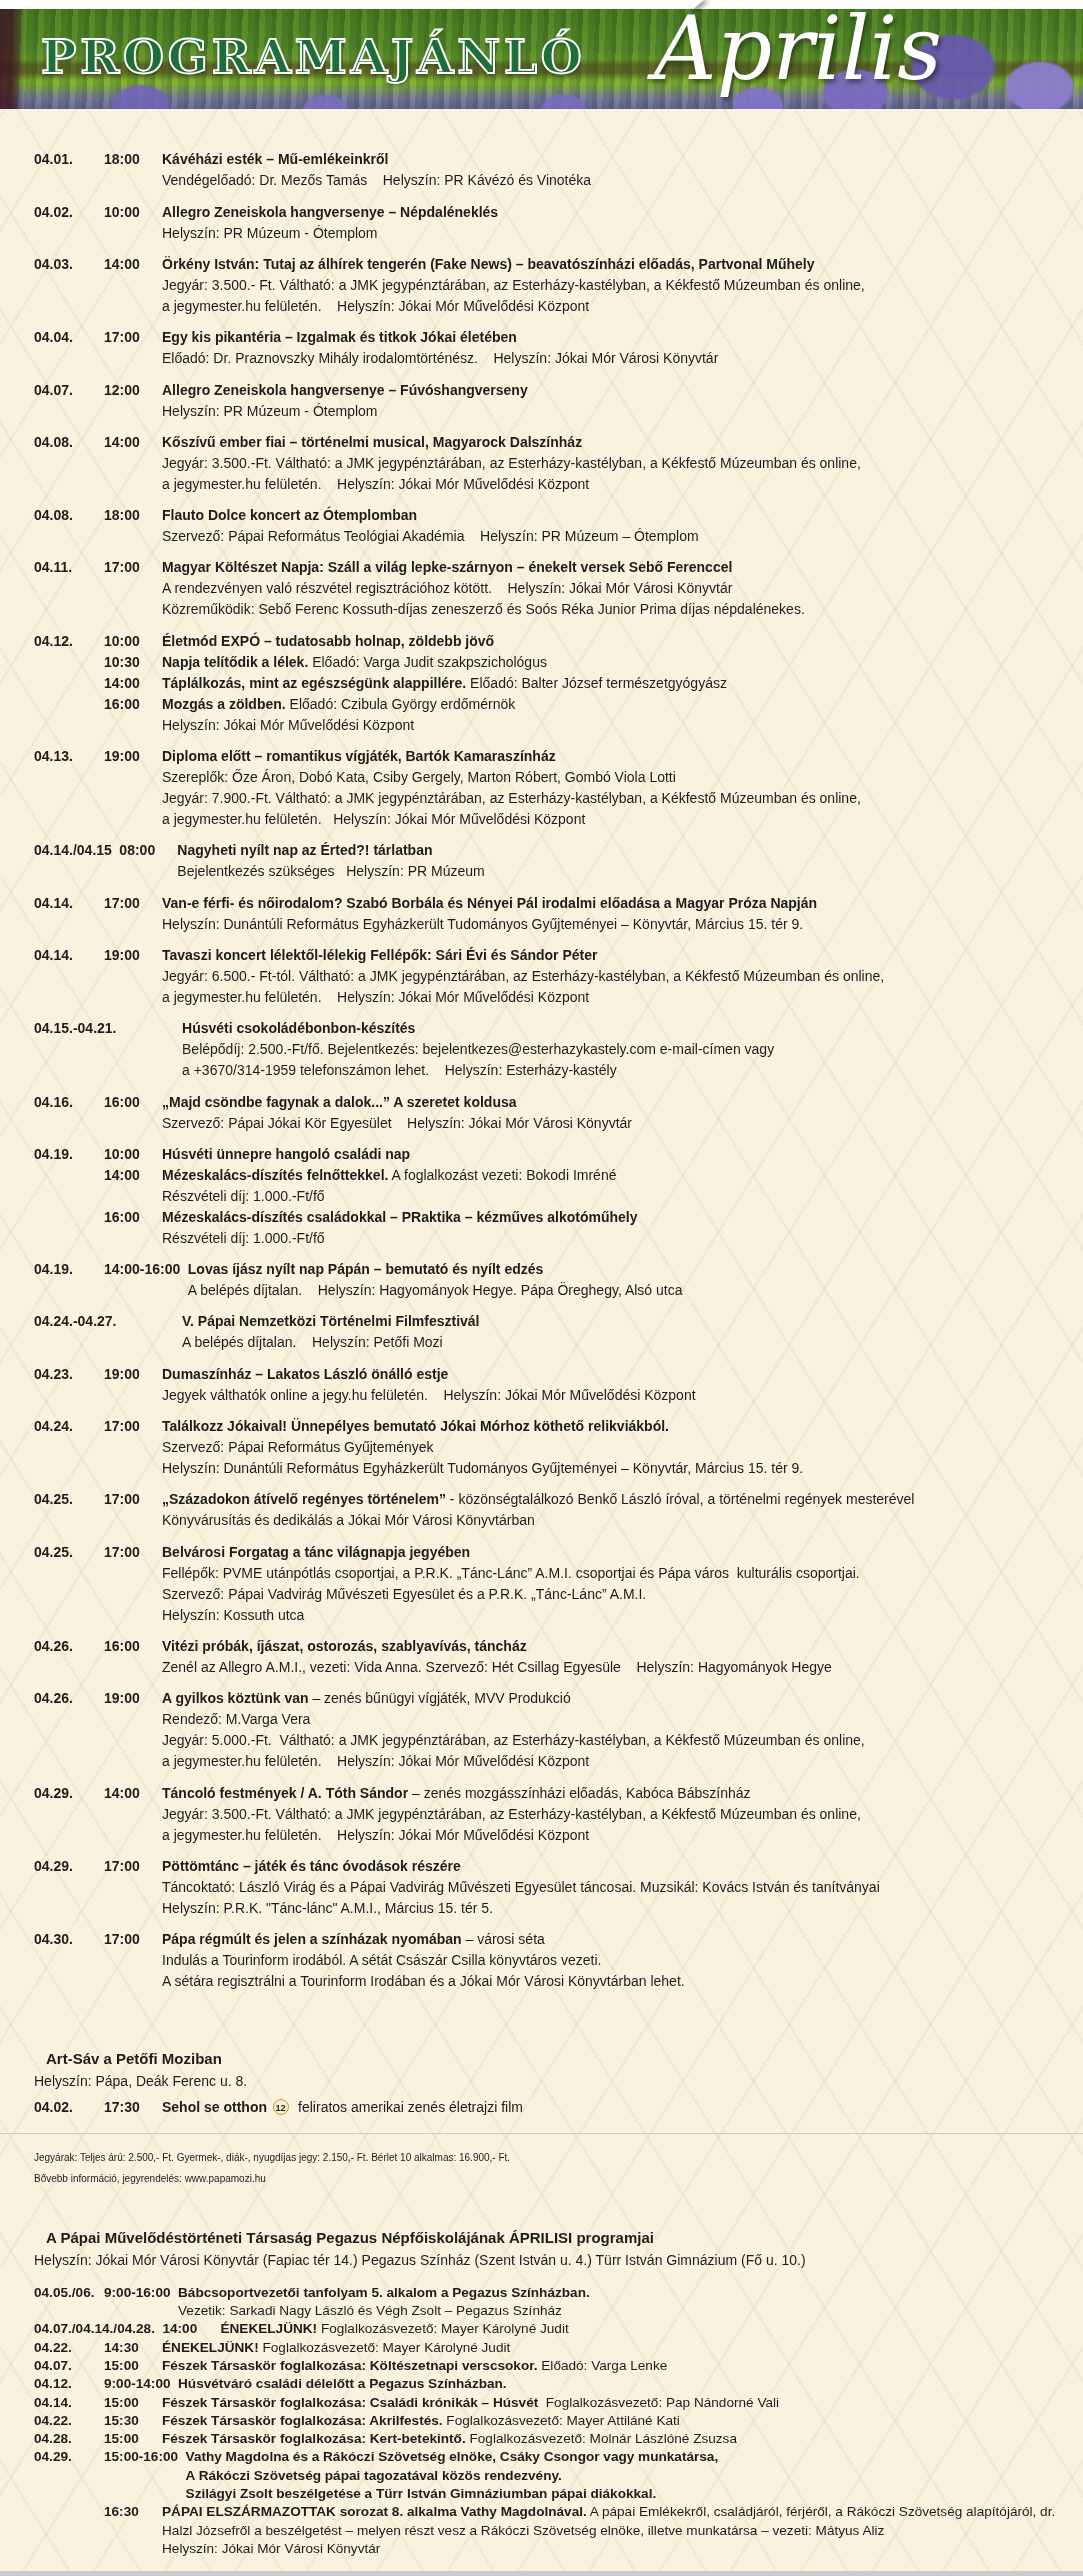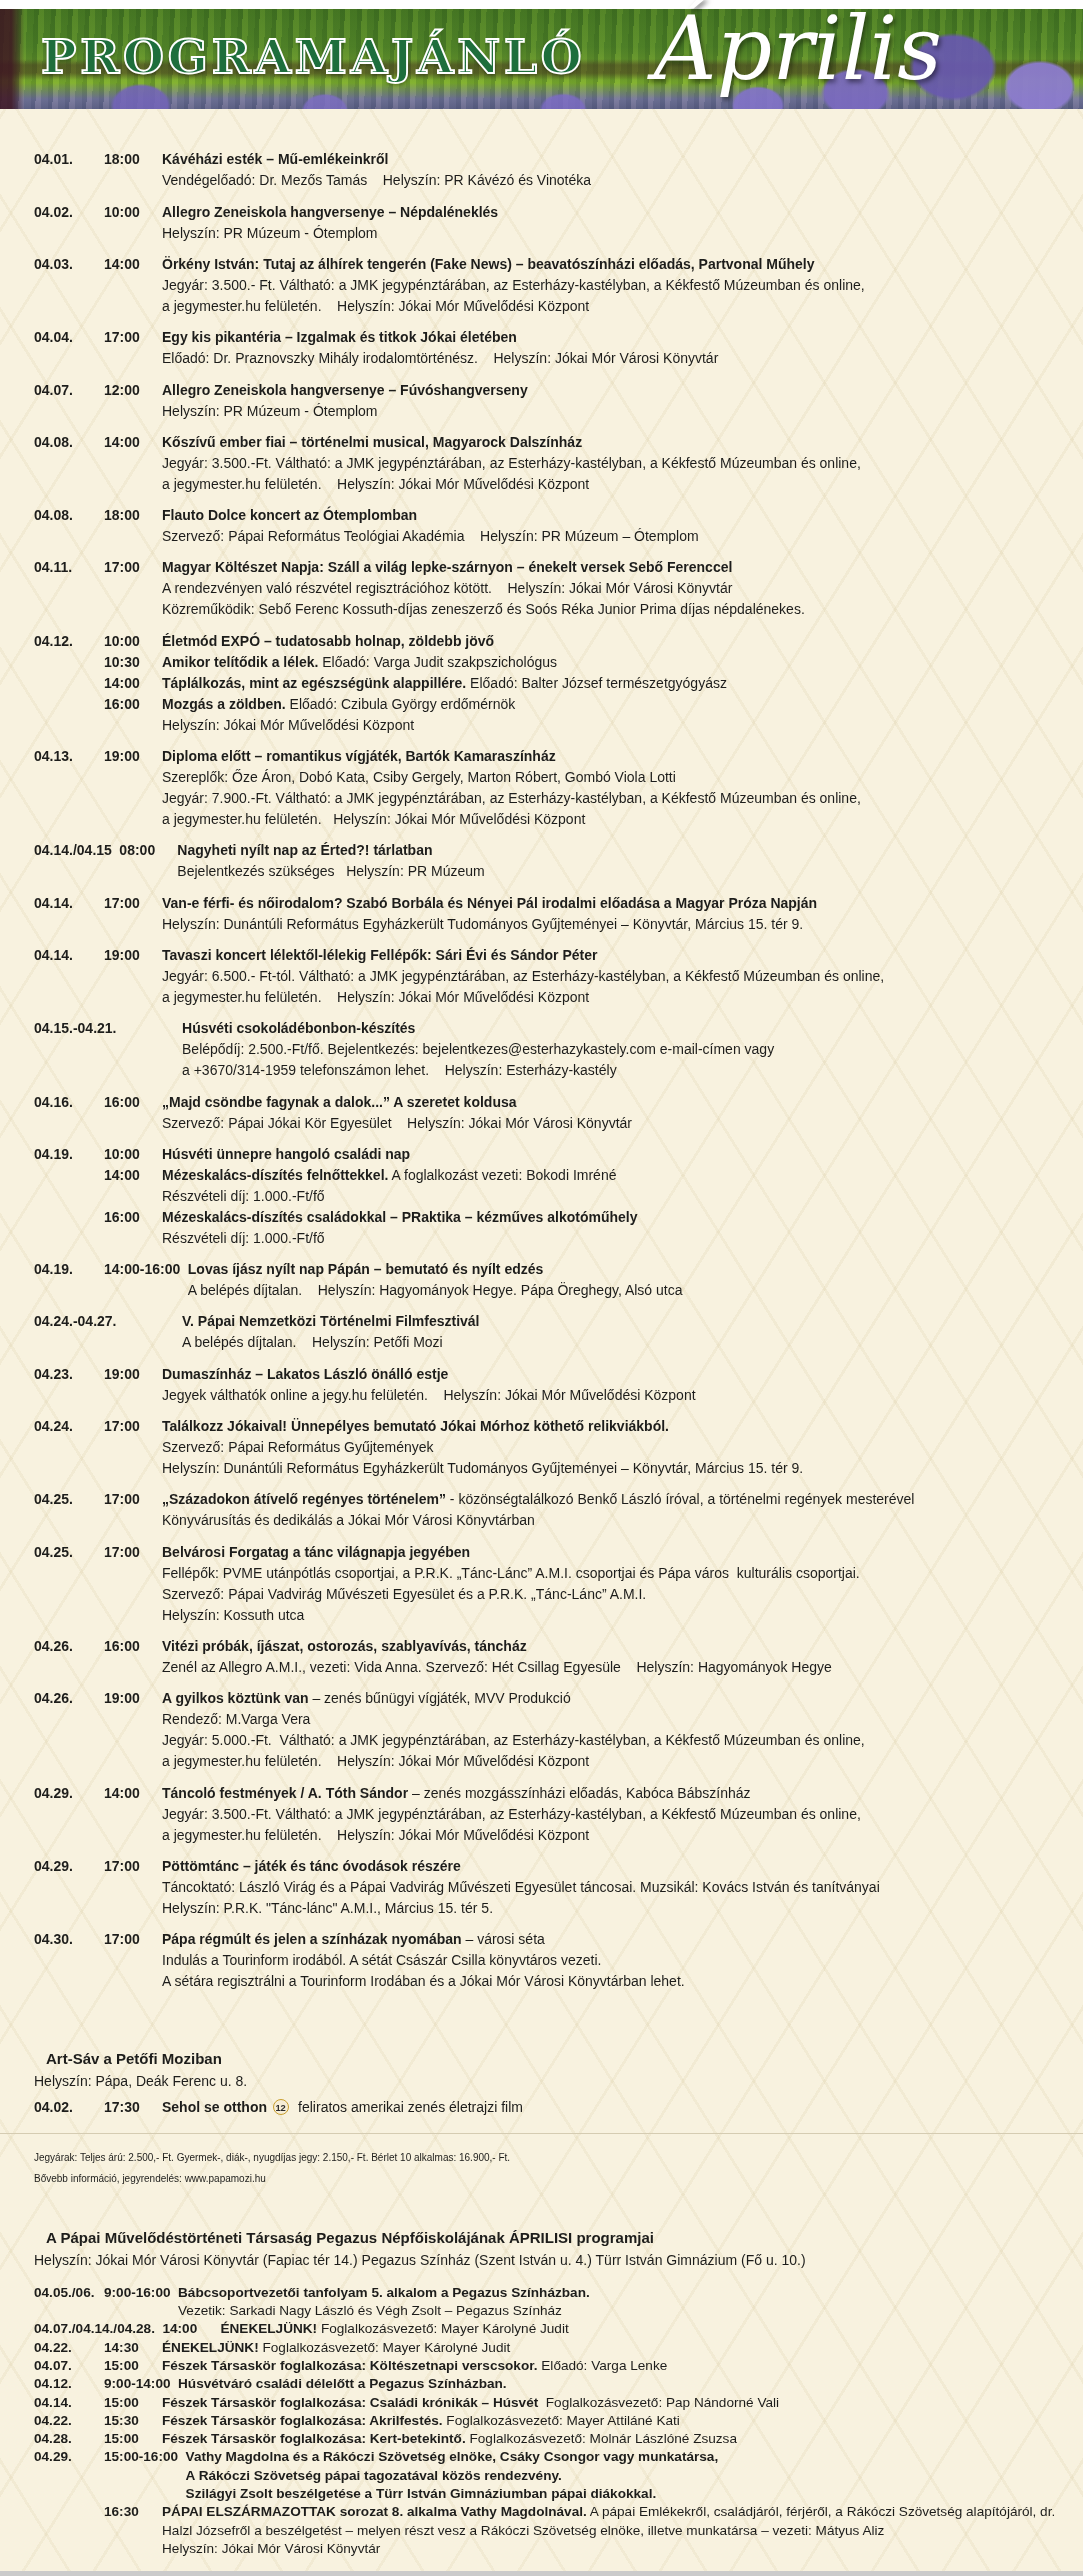--- a/index.html
+++ b/index.html
@@ -199,21 +199,21 @@
       </div>
       <div class="event">
         <div class="row">
           <span class="cell date">04.12.</span>
           <span class="cell time">10:00</span>
           <span class="content-cell"><span class="b">Életmód EXPÓ – tudatosabb holnap, zöldebb jövő</span></span>
         </div>
         <div class="row">
           <span class="cell date spacer">04.12.</span>
           <span class="cell time">10:30</span>
-          <span class="content-cell"><span class="b">Amikor telítődik a lélek.</span><span class="reg"> Előadó: Varga Judit szakpszichológus</span></span>
+          <span class="content-cell"><span class="b">Napja telítődik a lélek.</span><span class="reg"> Előadó: Varga Judit szakpszichológus</span></span>
         </div>
         <div class="row">
           <span class="cell date spacer">04.12.</span>
           <span class="cell time">14:00</span>
           <span class="content-cell"><span class="b">Táplálkozás, mint az egészségünk alappillére.</span><span class="reg"> Előadó: Balter József természetgyógyász</span></span>
         </div>
         <div class="row">
           <span class="cell date spacer">04.12.</span>
           <span class="cell time">16:00</span>
           <span class="content-cell"><span class="b">Mozgás a zöldben.</span><span class="reg"> Előadó: Czibula György erdőmérnök</span></span>

